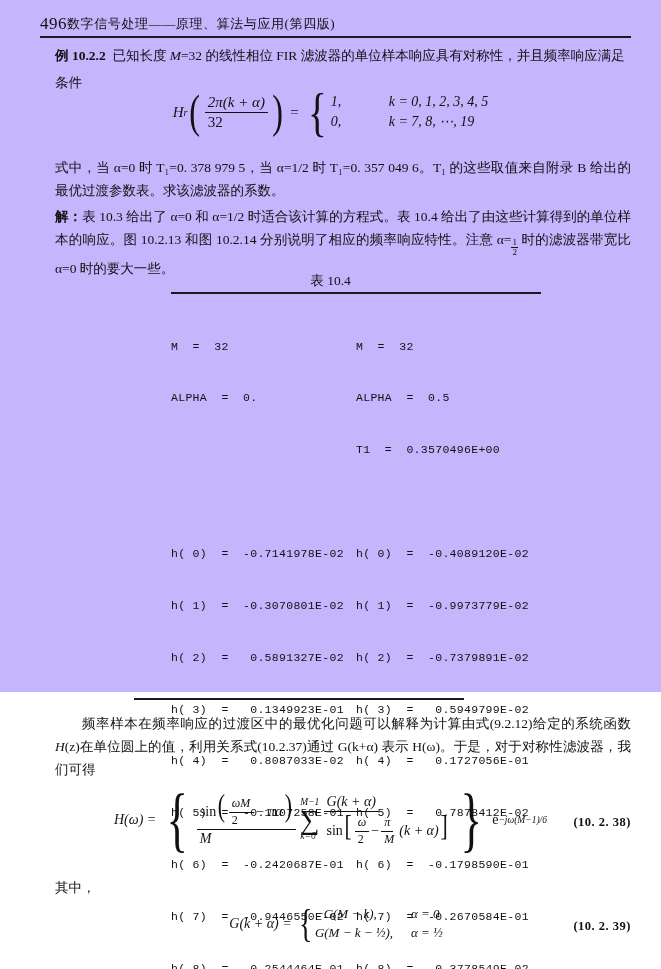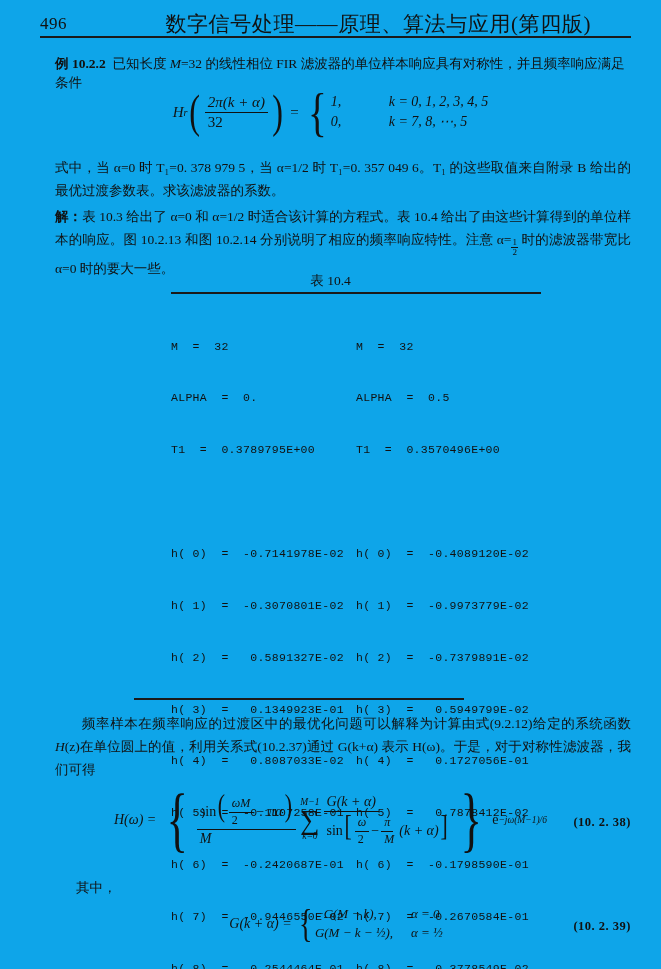--- a/index.html
+++ b/index.html
@@ -12,43 +12,43 @@
     height: 969px;
     position: relative;
     font-family: "Liberation Serif", "DejaVu Serif", serif;
     color: #111111;
     overflow: hidden;
   }
 
   .page {
     position: relative;
     width: 661px;
-    height: 969px;
-    background: #0ea5e9;
+    height: 692px;
+    background: #c4b5fd;
   }
 
   
   .header {
     position: absolute;
     top: 10px;
     left: 40px;
     right: 30px;
     height: 28px;
     display: flex;
     align-items: center;
   }
   .page-number {
     font-size: 17px;
     letter-spacing: 0.5px;
     font-family: "Liberation Serif", serif;
   }
   .header-title {
     flex: 1;
-    text-align: right;
-    font-size: 21px;
+    text-align: left;
+    font-size: 13px;
     letter-spacing: 0.6px;
     padding-right: 40px;
     font-family: "Liberation Serif", "DejaVu Serif", serif;
   }
   .header-rule {
     position: absolute;
     top: 36px;
     left: 40px;
     right: 30px;
     border-top: 2px solid #1a1a1a;
@@ -180,21 +180,20 @@
   }
   .eq2 .brace-tall {
     font-size: 72px;
     line-height: 0.66;
     transform: scaleX(0.62);
     display: inline-block;
   }
   .sum-block {
     display: inline-flex;
     flex-direction: column;
-    align-items: center;
     font-size: 9.5px;
     margin: 0 2px;
     line-height: 1.05;
   }
   .sum-glyph { font-size: 27px; line-height: 0.9; }
   .sq-br {
     font-size: 30px;
     line-height: 0.8;
     transform: scaleX(0.72);
     display: inline-block;
@@ -246,21 +245,21 @@
 <body>
 
 <div class="page">
 
   <div class="header">
     <div class="page-number">496</div>
     <div class="header-title">数字信号处理——原理、算法与应用(第四版)</div>
   </div>
   <div class="header-rule"></div>
 
-  <div class="body-text" style="top:52px;">
+  <div class="body-text" style="top:44px;">
     <span class="ex-label">例 10.2.2</span>&nbsp;&nbsp;<span>已知长度 </span><span class="mathit">M</span><span>=32 的线性相位 FIR 滤波器的单位样本响应具有对称性，并且频率响应满足</span>
   </div>
   <div class="body-text" style="top:71px;">
     <span>条件</span>
   </div>
 
   <div class="eq1">
     <div class="eq-inner">
       <span class="mathit">H</span>
         <sub class="mathit">r</sub>
@@ -272,21 +271,21 @@
       <span class="paren-big">)</span>
       <span style="margin:0 5px;">=</span>
       <span class="brace">{</span>
       <span class="cases">
         <span class="case-row">
           <span class="case-val mathit">1,</span>
           <span class="mathit">k = 0, 1, 2, 3, 4, 5</span>
         </span>
         <span class="case-row">
           <span class="case-val mathit">0,</span>
-          <span class="mathit">k = 7, 8, ⋯, 5</span>
+          <span class="mathit">k = 7, 8, ⋯, 19</span>
         </span>
       </span>
     </div>
   </div>
 
   <div class="body-text" style="top:156px;">
     <span>式中，当 α=0 时 T₁=0. 378 979 5，当 α=1/2 时 T₁=0. 357 049 6。T₁ 的这些取值来自附录 B 给出的最优过渡参数表。求该滤波器的系数。</span>
   </div>
 
   <div class="body-text" style="top:205px;">
@@ -299,21 +298,20 @@
   <div class="table-caption">表 10.4</div>
 
   <div class="table-box">
     <div class="rule-top"></div>
     <div class="tbl-body">
 
       <div class="tbl-cols">
         <div class="tbl-col">
           <div>M  =  32</div>
           <div>ALPHA  =  0.</div>
-          <div>T1  =  0.3789795E+00</div>
         </div>
         <div class="tbl-col">
           <div>M  =  32</div>
           <div>ALPHA  =  0.5</div>
           <div>T1  =  0.3570496E+00</div>
         </div>
       </div>
 
       <div class="spacer-row"></div>
 
@@ -393,21 +391,21 @@
             <span class="den mathit">M</span>
           </span><span class="mathit">(k + α)</span><span class="sq-br">]</span>
       </span>
     </span>
     <span class="brace-tall">}</span>
     <span class="mathup" style="margin-left:4px;">e</span>
       <sup class="mathit">−jω(M−1)/6</sup>
     <span class="eq-tag" style="top:22px;">(10. 2. 38)</span>
   </div>
 
-  <div class="body-text" style="top:876px;margin-left:21px;">
+  <div class="body-text" style="top:876px;">
     <span>其中，</span>
   </div>
 
   <div class="eq3">
     <span class="mathit" style="margin-right:4px;">G(k + α)  =</span>
     <span class="brace-two">{</span>
     <span class="cases" style="font-size:13px;">
       <span class="case-row">
         <span class="case-val mathit" style="width:96px;">−G(M − k),</span>
         <span class="mathit">α = 0</span>

